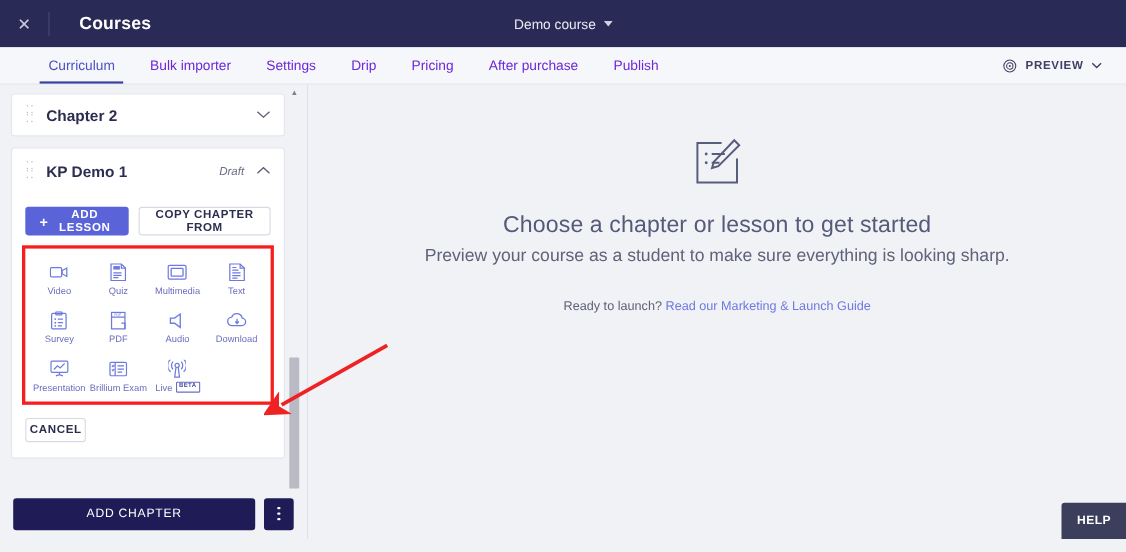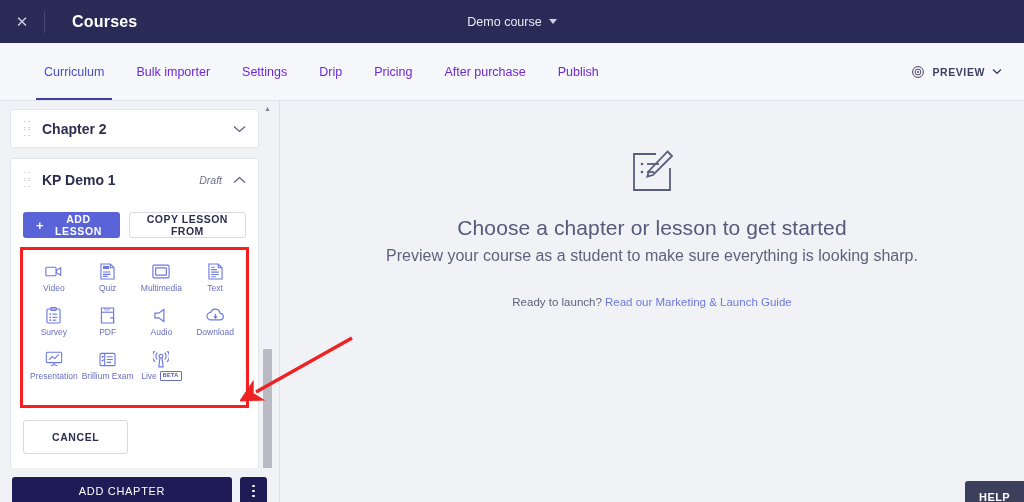--- a/index.html
+++ b/index.html
@@ -52,21 +52,21 @@
   }
   .build-landing {
     color: #ffffff; font-size: 10.5px; font-weight: bold;
     letter-spacing: .7px; margin-right: 16px;
     display: flex; align-items: center; gap: 7px; cursor: pointer;
   }
   .arrow-right-ico { font-size: 13px; line-height: 1; }
 
   
   .tabbar {
-    height: 58px; width: 100%;
+    height: 34px; width: 100%;
     background: #f6f7fa;
     border-bottom: 1px solid #e2e4ec;
     display: flex; align-items: stretch;
     padding-left: 28px;
     position: relative;
   }
   .tab {
     display: flex; align-items: center;
     padding: 0 16px; font-size: 12.5px; color: #6d28d9;
     cursor: pointer; position: relative;
@@ -149,21 +149,21 @@
     font-size: 10.5px; font-weight: bold; letter-spacing: .5px;
     border: 1px solid #d7d9e4; border-radius: 3px;
     height: 26px; padding: 0 11px;
     display: flex; align-items: center; cursor: pointer;
   }
 
   
   .type-grid-wrap {
     position: relative; margin: 9px 9px 0 9px;
     border: 3px solid #f81e1e;
-    padding: 8px 4px 20px 4px;
+    padding: 8px 4px 4px 4px;
   }
   .type-grid {
     display: grid;
     grid-template-columns: repeat(4, 1fr);
     row-gap: 5px;
   }
   .type-item {
     display: flex; flex-direction: column; align-items: center;
     gap: 3px; padding: 4px 0; cursor: pointer;
   }
@@ -179,21 +179,21 @@
     border: 1px solid #6a6fc0; color: #4d52a8;
     font-size: 5.5px; font-weight: bold; letter-spacing: .3px;
     padding: 1px 2px; border-radius: 1px; line-height: 1;
   }
 
   .cancel-row { padding: 12px 12px 6px 12px; }
   .btn-cancel {
     background: #fff; color: #2c2e4f;
     font-size: 10.5px; font-weight: bold; letter-spacing: .6px;
     border: 1px solid #d7d9e4; border-radius: 3px;
-    height: 34px; padding: 0 28px; cursor: pointer;
+    height: 22px; padding: 0 3px; cursor: pointer;
   }
 
   .protip {
     display: flex; align-items: center; gap: 9px;
     padding: 12px 0 10px 6px;
     border-bottom: 1px dotted #cfd1dd;
     margin-right: 8px;
   }
 
   
@@ -359,21 +359,21 @@
             </span>
           </div>
         </div>
 
         <div class="btn-row">
           <button class="btn-add-lesson">
             <span class="plus-ico">+</span>
             <span>ADD LESSON</span>
           </button>
           <button class="btn-copy-lesson">
-            <span>COPY LESSON FROM</span>
+            <span>COPY CHAPTER FROM</span>
           </button>
         </div>
 
         <div class="type-grid-wrap">
           <div class="type-grid">
 
             <div class="type-item">
               <span class="type-ico">
                 <svg width="17" height="13" viewBox="0 0 20 14" fill="none" stroke="currentColor" stroke-width="1.3">
                   <rect x="1" y="2" width="12" height="10" rx="1.2"></rect>

